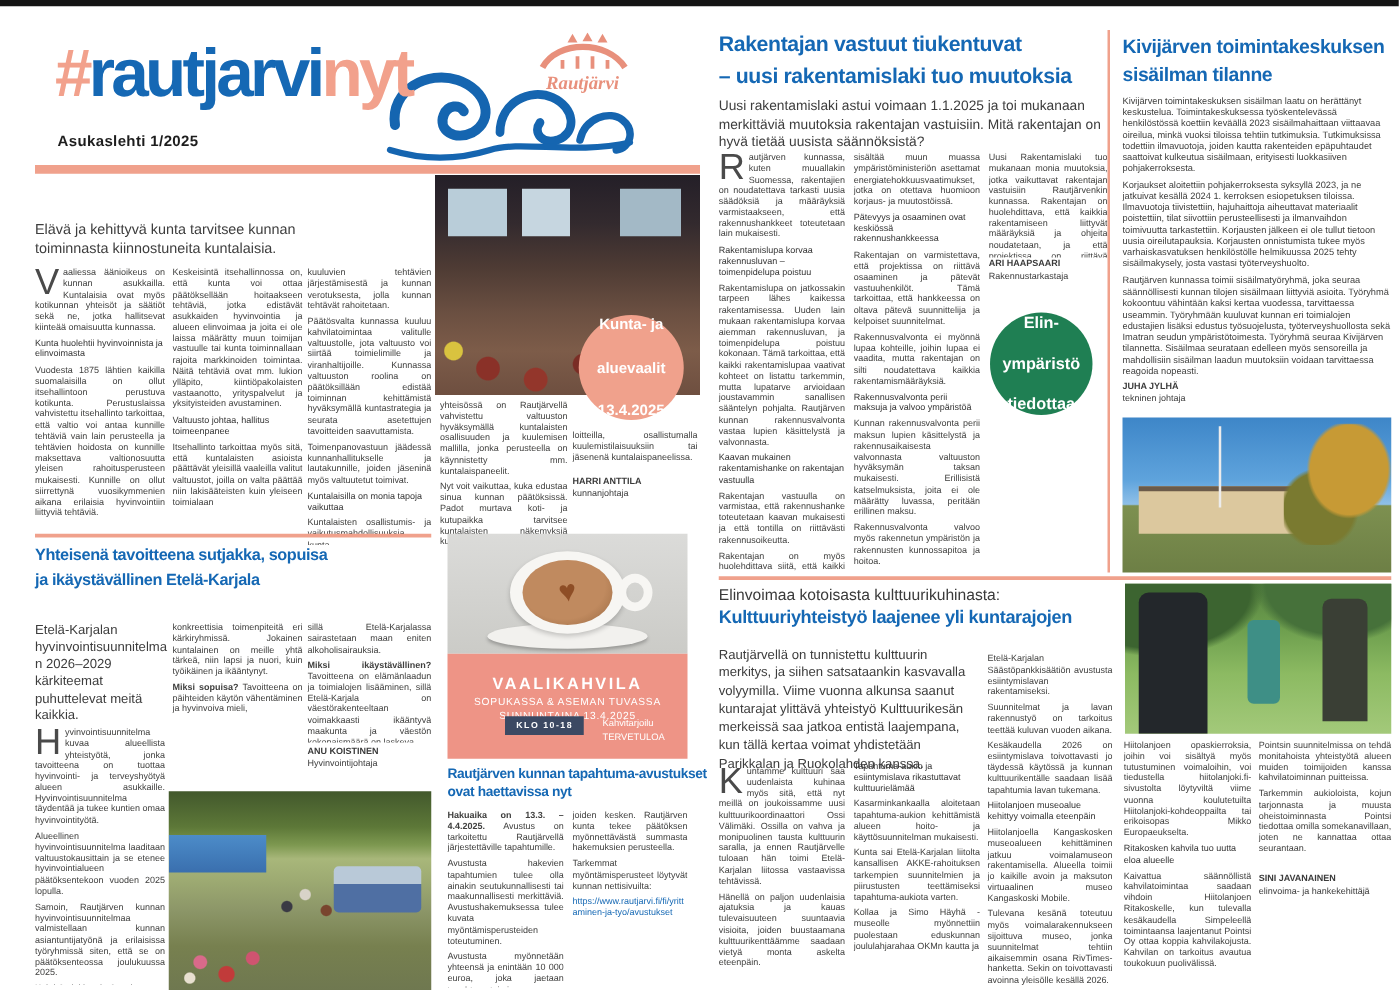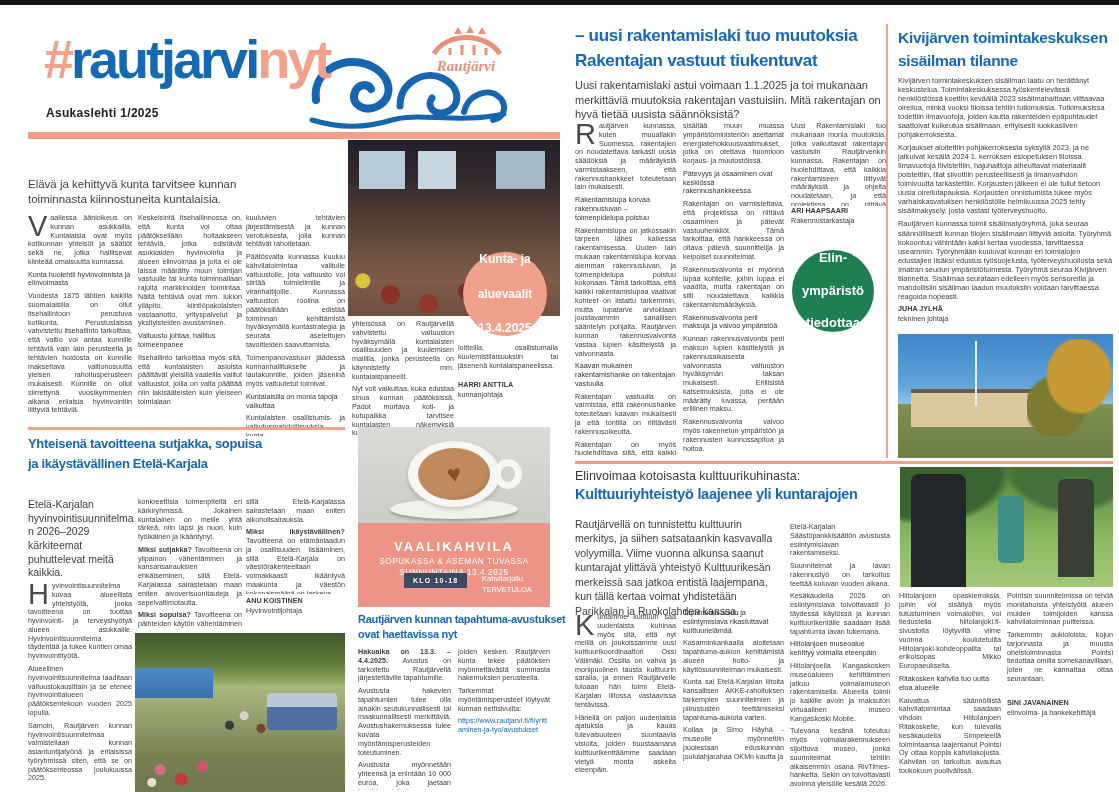--- a/index.html
+++ b/index.html
@@ -161,26 +161,25 @@
   <div class="lead" style="left:28px;top:498px;width:106px;font-size:10.5px;line-height:1.3">Etelä-Karjalan hyvinvointisuunnitelman 2026–2029 kärkiteemat puhuttelevat meitä kaikkia.</div>
   <div class="col" style="left:28px;top:582px;width:104px;height:206px">
     <p><span class="dc">H</span><span>yvinvointisuunnitelma kuvaa alueellista yhteistyötä, jonka tavoitteena on tuottaa hyvinvointi- ja terveyshyötyä alueen asukkaille. Hyvinvointisuunnitelma täydentää ja tukee kuntien omaa hyvinvointityötä.</span></p>
     <p>Alueellinen hyvinvointisuunnitelma laaditaan valtuustokausittain ja se etenee hyvinvointialueen päätöksentekoon vuoden 2025 lopulla.</p>
     <p>Samoin, Rautjärven kunnan hyvinvointisuunnitelmaa valmistellaan kunnan asiantuntijatyönä ja erilaisissa työryhmissä siten, että se on päätöksenteossa joulukuussa 2025.</p>
     <p class="sh">Kohti Sutjakkaa ja Sopuisaa Etelä-Karjalaa</p>
 
   </div>
   <div class="col" style="left:138px;top:498px;width:104px;height:132px">
     <p>konkreettisia toimenpiteitä eri kärkiryhmissä. Jokainen kuntalainen on meille yhtä tärkeä, niin lapsi ja nuori, kuin työikäinen ja ikääntynyt.</p>
-    <p><b>Miksi sutjakka?</b> <span>Tavoitteena on ylipainon vähentäminen ja kansansairauksien ehkäiseminen, sillä Etelä-Karjalassa sairastetaan maan eniten aivoverisuonitauteja ja sepelvaltimotautia.</span></p>
     <p><b>Miksi sopuisa?</b> <span>Tavoitteena on päihteiden käytön vähentäminen ja hyvinvoiva mieli,</span></p>
   </div>
   <div class="col" style="left:246px;top:498px;width:99px;height:96px">
     <p>sillä Etelä-Karjalassa sairastetaan maan eniten alkoholisairauksia.</p>
-    <p><b>Miksi ikäystävällinen?</b> <span>Tavoitteena on elämänlaadun ja osallisuuden lisääminen, sillä Etelä-Karjala on väestörakenteeltaan voimakkaasti ikääntyvä maakunta ja väestön kokonaismäärä on laskeva.</span></p>
+    <p><b>Miksi ikäystävällinen?</b> <span>Tavoitteena on elämänlaadun ja toimialojen lisääminen, sillä Etelä-Karjala on väestörakenteeltaan voimakkaasti ikääntyvä maakunta ja väestön kokonaismäärä on laskeva.</span></p>
 
   </div>
   <div class="byline" style="left:246px;top:596px">
     <b>ANU KOISTINEN</b>
     <span>Hyvinvointijohtaja</span>
   </div>
   <div class="photo ph3" style="left:135px;top:633px;width:210px;height:159px">
     <span class="ph3-canopy"></span>
     <span class="ph3-van"></span>
   </div>
@@ -215,22 +214,22 @@
     <p>Avustusta hakevien tapahtumien tulee olla ainakin seutukunnallisesti tai maakunnallisesti merkittäviä. Avustushakemuksessa tulee kuvata myöntämisperusteiden toteutuminen.</p>
     <p>Avustusta myönnetään yhteensä ja enintään 10 000 euroa, joka jaetaan tapahtumatoimi-</p>
   </div>
   <div class="col" style="left:458px;top:648px;width:92px;height:142px">
     <p>joiden kesken. Rautjärven kunta tekee päätöksen myönnettävästä summasta hakemuksien perusteella.</p>
     <p>Tarkemmat myöntämisperusteet löytyvät kunnan nettisivuilta:</p>
     <p class="link">https://www.rautjarvi.fi/fi/yrittaminen-ja-tyo/avustukset</p>
   </div>
 
   <div class="hl" style="left:575px;top:24px;font-size:17px;line-height:1.45">
+    <div>Rakentajan vastuut tiukentuvat</div>
     <div>– uusi rakentamislaki tuo muutoksia</div>
-    <div>Rakentajan vastuut tiukentuvat</div>
   </div>
   <div class="lead" style="left:575px;top:78px;width:308px;font-size:11px">Uusi rakentamislaki astui voimaan 1.1.2025 ja toi mukanaan merkittäviä muutoksia rakentajan vastuisiin. Mitä rakentajan on hyvä tietää uusista säännöksistä?</div>
   <div class="col" style="left:575px;top:122px;width:101px;height:336px">
     <p><span class="dc">R</span><span>autjärven kunnassa, kuten muuallakin Suomessa, rakentajien on noudatettava tarkasti uusia säädöksiä ja määräyksiä varmistaakseen, että rakennushankkeet toteutetaan lain mukaisesti.</span></p>
     <p class="sh">Rakentamislupa korvaa rakennusluvan – toimenpidelupa poistuu</p>
     <p>Rakentamislupa on jatkossakin tarpeen lähes kaikessa rakentamisessa. Uuden lain mukaan rakentamislupa korvaa aiemman rakennusluvan, ja toimenpidelupa poistuu kokonaan. Tämä tarkoittaa, että kaikki rakentamislupaa vaativat kohteet on listattu tarkemmin, mutta lupatarve arvioidaan joustavammin sanallisen sääntelyn pohjalta. Rautjärven kunnan rakennusvalvonta vastaa lupien käsittelystä ja valvonnasta.</p>
     <p class="sh">Kaavan mukainen rakentamishanke on rakentajan vastuulla</p>
     <p>Rakentajan vastuulla on varmistaa, että rakennushanke toteutetaan kaavan mukaisesti ja että tontilla on riittävästi rakennusoikeutta.</p>
     <p>Rakentajan on myös huolehdittava siitä, että kaikki rakentamiseen liittyviä määräyksiä ja ohjeita noudatetaan. Tämä</p>
   </div>

